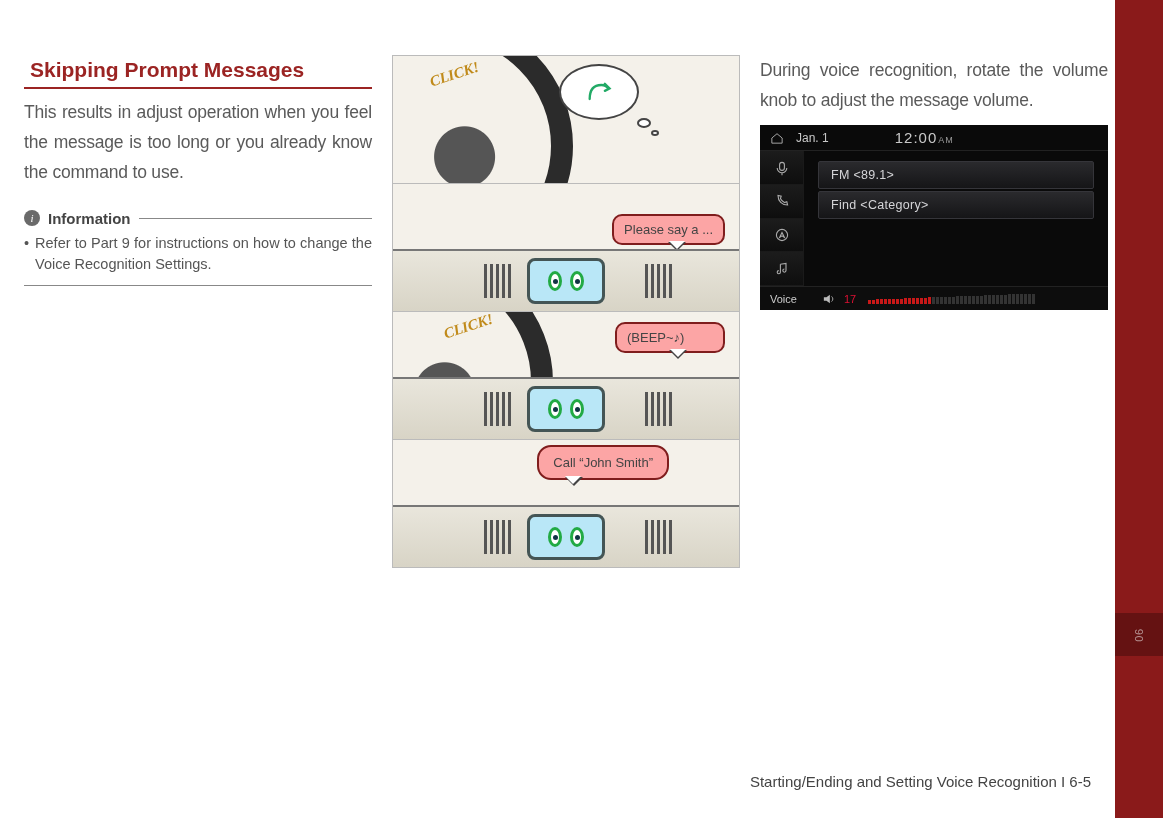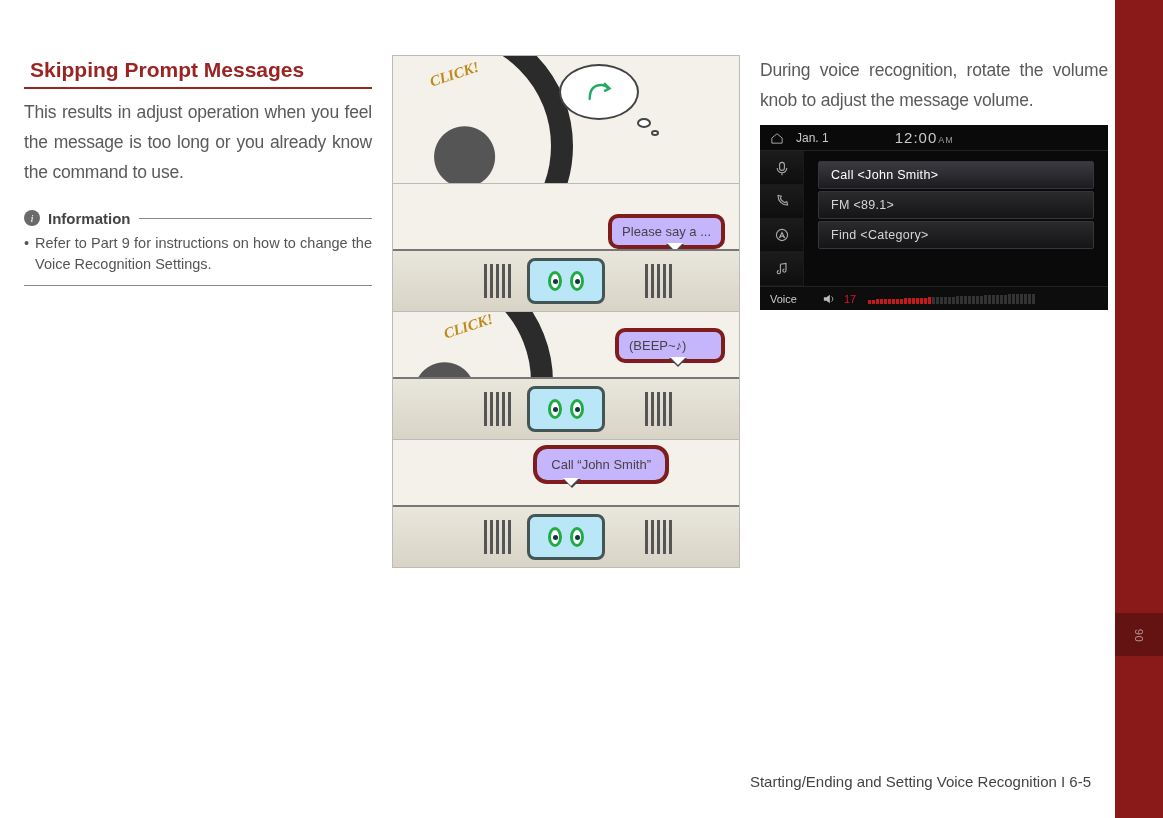--- a/index.html
+++ b/index.html
@@ -20,21 +20,21 @@
   .info-line { flex: 1; height: 1px; background: #888; }
   .info-bullet { font-size: 14.5px; color: #555; line-height: 1.45; display: flex; gap: 6px; padding-bottom: 10px; border-bottom: 1px solid #888; text-align: justify; }
   .info-bullet .dot { flex: 0 0 auto; }
 
   
   .comic { border: 1px solid #bbb; width: 348px; height: 513px; background: #f5f3ee; display: flex; flex-direction: column; }
   .panel { flex: 1; border-bottom: 1px solid #bbb; position: relative; overflow: hidden; background: #f4f1ea; }
   .panel:last-child { border-bottom: none; }
   .wheel { position: absolute; left: -80px; top: -40px; width: 260px; height: 260px; border-radius: 50%; border: 22px solid #2b2b2b; background: radial-gradient(circle at 60% 55%, #555 0 30px, transparent 31px); }
   .click-txt { position: absolute; left: 36px; top: 10px; font-family: 'Comic Sans MS', cursive; font-size: 15px; color: #c08a1a; font-weight: bold; transform: rotate(-18deg); font-style: italic; }
-  .speech { position: absolute; right: 14px; top: 30px; min-width: 110px; background: #c4b5fd; border: 4px solid #7f1d1d; border-radius: 10px; padding: 6px 10px; font-size: 13px; color: #444; }
+  .speech { position: absolute; right: 14px; top: 30px; min-width: 110px; background: #fca5a5; border: 2px solid #7f1d1d; border-radius: 10px; padding: 6px 10px; font-size: 13px; color: #444; }
   .speech.big { top: 5px; right: 70px; border-radius: 14px; padding: 8px 14px; }
   .speech .tail { position: absolute; width: 0; height: 0; border: 8px solid transparent; border-top-color: #fff; bottom: -14px; left: 50%; }
   .speech .tail-b { position: absolute; width: 0; height: 0; border: 9px solid transparent; border-top-color: #444; bottom: -17px; left: calc(50% - 1px); }
   .dash { position: absolute; bottom: 0; left: 0; right: 0; height: 62px; background: linear-gradient(#e9e6dc,#d8d4c6); border-top: 2px solid #777; display:flex; align-items:center; justify-content:center; gap: 40px; }
   .vent { width: 3px; height: 34px; background: #555; box-shadow: 6px 0 #555, 12px 0 #555, 18px 0 #555, 24px 0 #555; }
   .screen { width: 78px; height: 46px; background: #b9e7f7; border: 3px solid #455; border-radius: 8px; display:flex; align-items:center; justify-content:center; gap:8px; }
   .eye { width: 14px; height: 20px; border: 3px solid #2a4; border-radius: 50%; background:#fff; display:flex; align-items:center; justify-content:center;}
   .pupil { width:5px; height:5px; background:#134; border-radius:50%;}
   .thought { position: absolute; right: 100px; top: 8px; width: 80px; height: 56px; background: #fff; border: 2px solid #444; border-radius: 50%; display:flex; align-items:center; justify-content:center;}
   .thought svg { width: 28px; height: 28px; }
@@ -118,21 +118,21 @@
               <div class="eye">
                 <div class="pupil"></div>
               </div>
             </div>
           <div class="vent"></div>
         </div>
       </div>
       <div class="panel">
         <div class="wheel" style="left:-100px;top:-60px;"></div>
         <span class="click-txt" style="left:50px;top:6px;">CLICK!</span>
-        <div class="speech" style="top:16px;">
+        <div class="speech" style="top:10px;">
           <span>(BEEP~♪)</span>
           <span class="tail-b"></span><span class="tail"></span>
         </div>
         <div class="dash">
           <div class="vent"></div>
           <div class="screen">
               <div class="eye">
                 <div class="pupil"></div>
               </div>
               <div class="eye">
@@ -194,21 +194,20 @@
               <path d="M7 13l3-6 3 6-3-2z"></path>
             </svg>
           </div>
         <div class="tab">
             <svg viewBox="0 0 20 20">
               <path d="M8 4v10a2 2 0 1 1-2-2M8 4l7-1v9a2 2 0 1 1-2-2"></path>
             </svg>
           </div>
       </div>
       <div class="is-list" id="is-list">
-          <div class="is-item sel">Call &lt;John Smith&gt;</div>
           <div class="is-item">FM &lt;89.1&gt;</div>
           <div class="is-item">Find &lt;Category&gt;</div>
         </div>
       <div class="is-bottom">
         <span class="lbl">Voice</span>
         <svg class="spk" viewBox="0 0 16 14">
             <path d="M2 5h3l4-3v10l-4-3H2z" fill="#bbb"></path>
             <path d="M11 4c2 2 2 4 0 6" stroke="#bbb" fill="none"></path>
           </svg>
         <span class="num">17</span>

